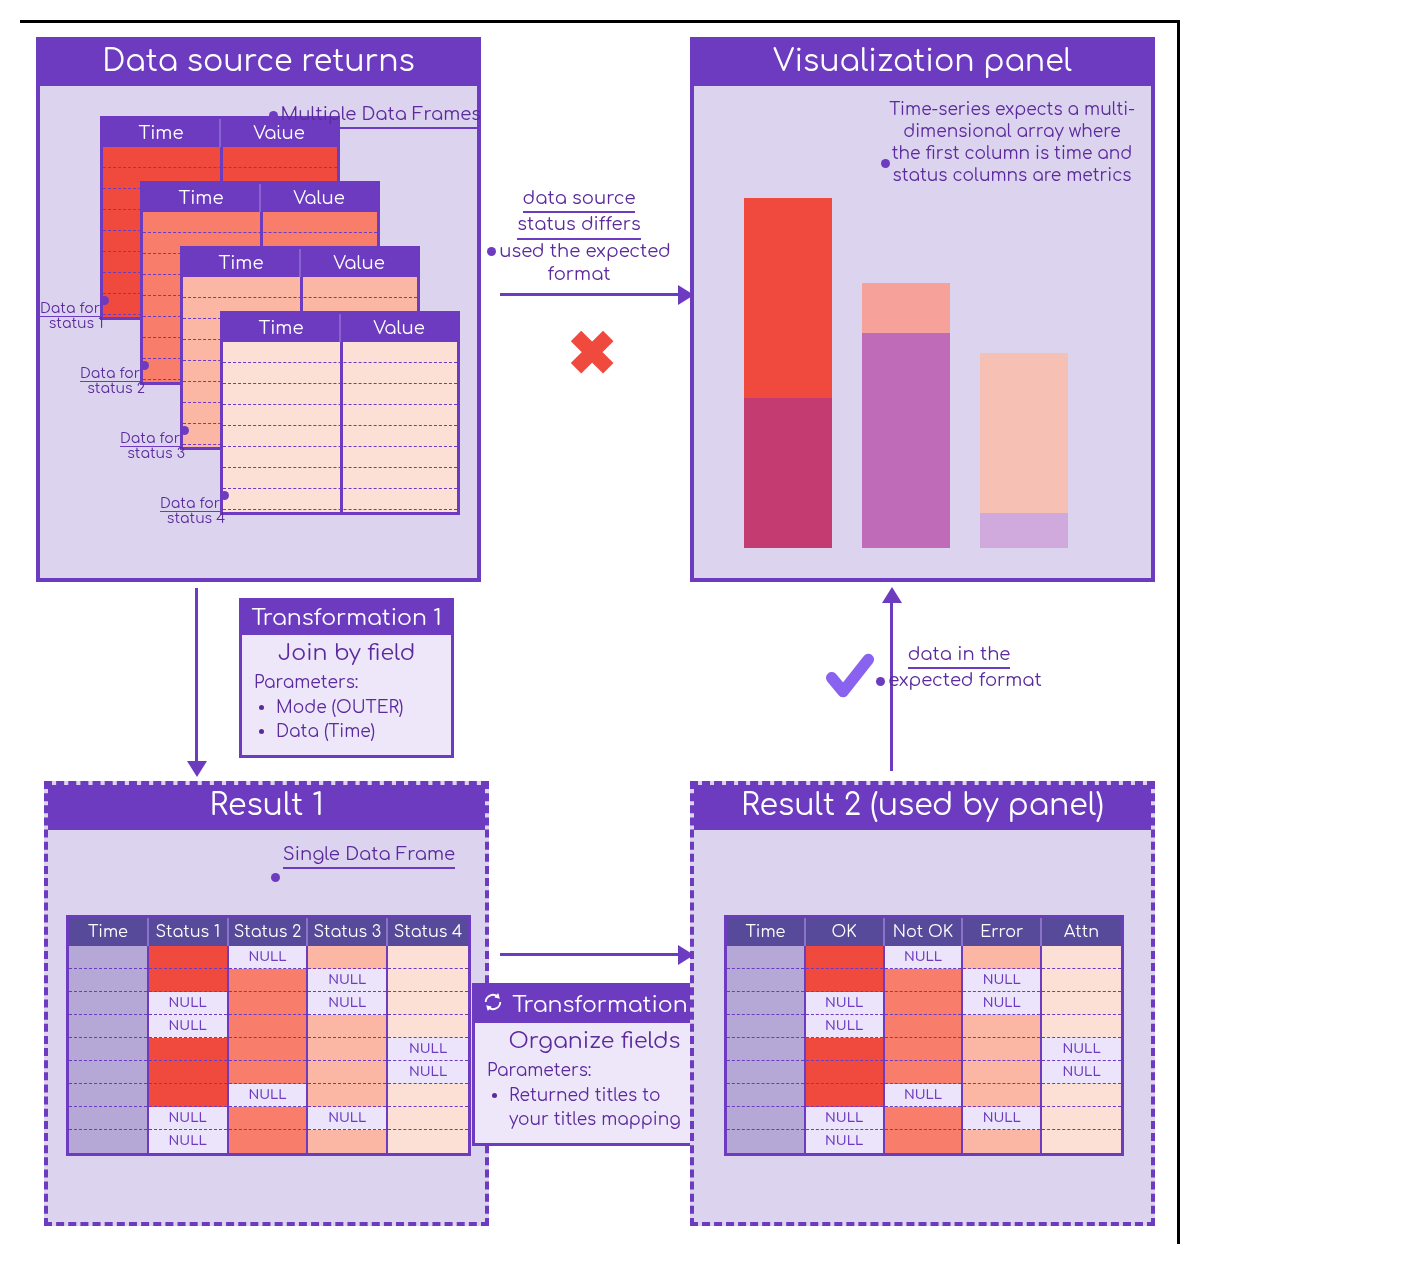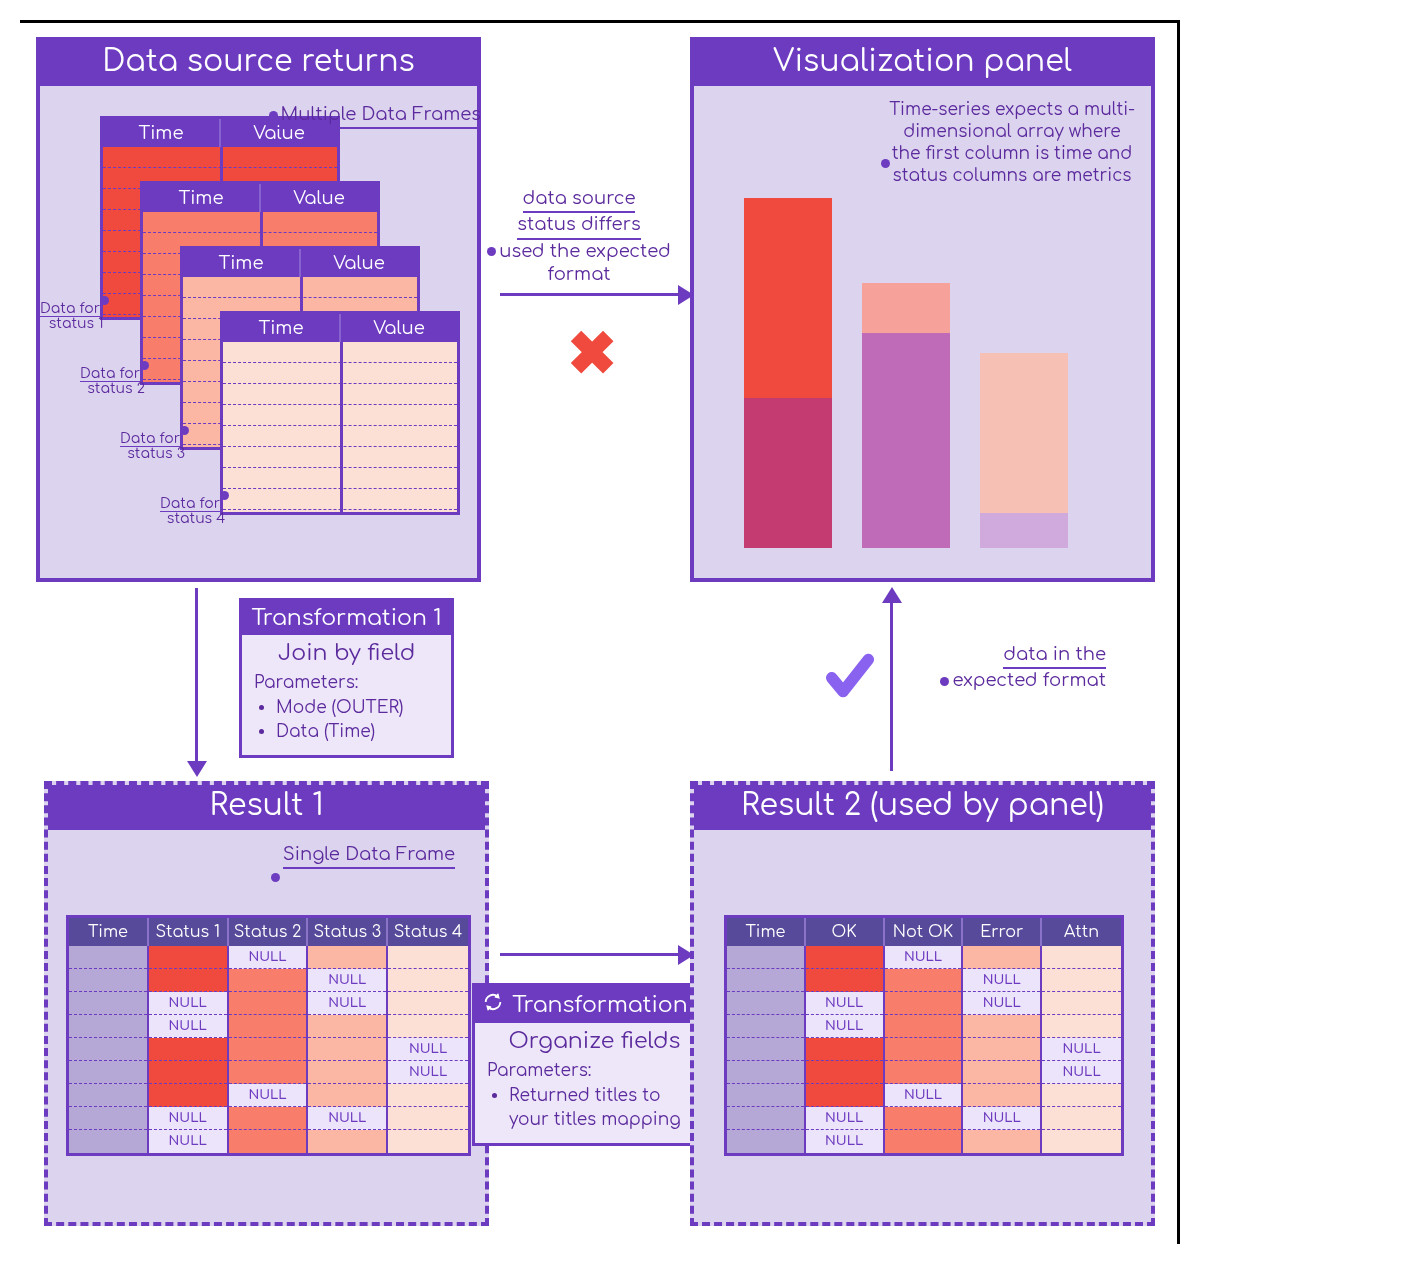--- a/index.html
+++ b/index.html
@@ -437,18 +437,18 @@
   </div>
 
   <div class="arrow v" style="left:870px; top:578px; height:170px;">
       <div class="head up"></div>
     </div>
   <div class="check-icon" style="left:800px; top:625px;">
     <svg width="60" height="55" viewBox="0 0 24 24">
         <path fill="none" stroke="#8a62f0" stroke-width="5" stroke-linecap="round" stroke-linejoin="round" d="M4 13l5 6L20 5"></path>
       </svg>
   </div>
-  <div class="callout" style="left:916px; top:620px; width:170px; text-align:right;">
+  <div class="callout" style="left:854px; top:620px; width:170px; text-align:center;">
     <div><span class="uline">data in the</span></div>
     <div><span class="dot"></span><span>expected format</span></div>
   </div>
 
 </div>
 
 </body></html>

